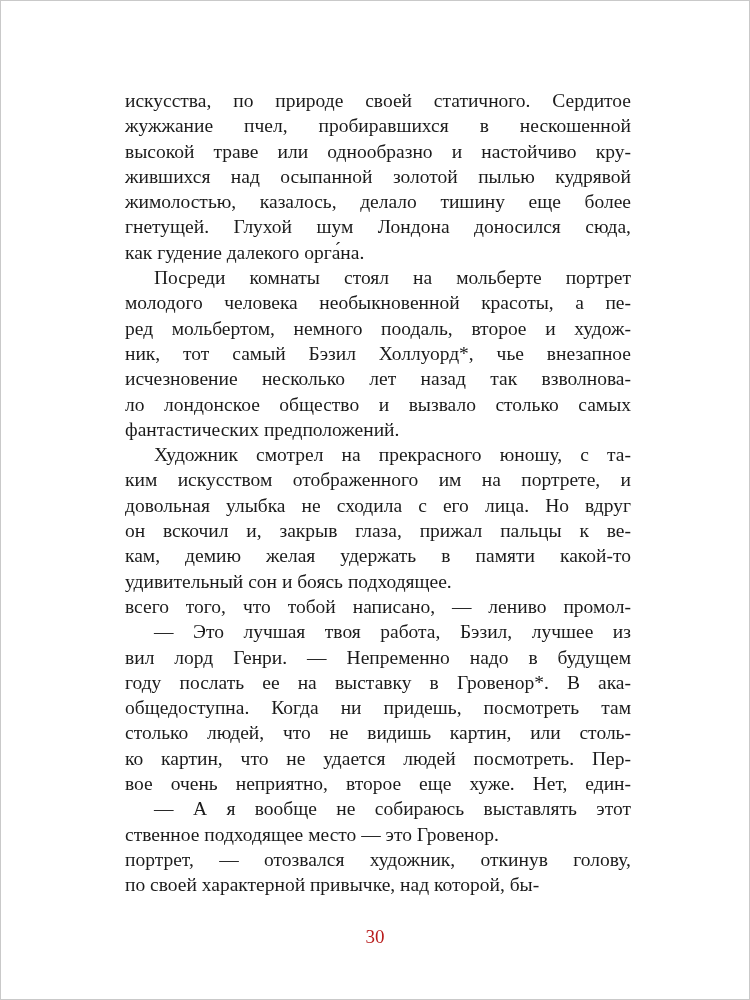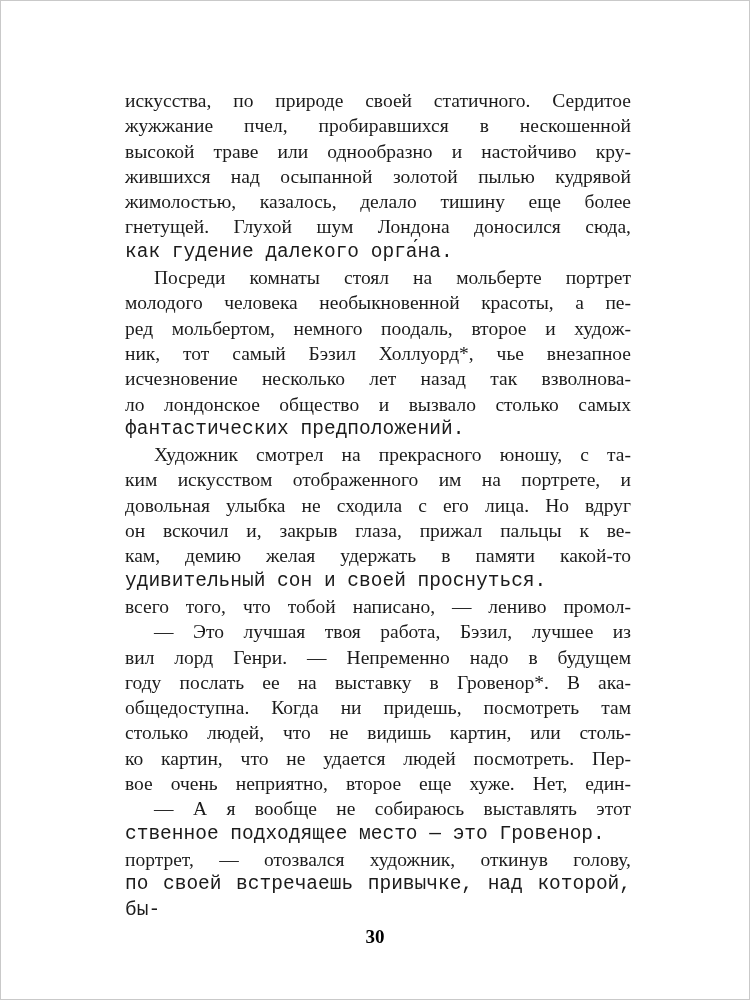--- a/index.html
+++ b/index.html
@@ -28,35 +28,33 @@
   }
   .line {
     text-align: justify;
     -moz-text-align-last: justify;
     text-align-last: justify;
     white-space: normal;
   }
   .line.last {
     -moz-text-align-last: left;
     text-align-last: left;
-    font-family: Liberation Mono, monospace;
   }
   .line.indent {
     text-indent: 29px;
   }
   .page-number {
     position: absolute;
     left: 0;
     top: 924px;
     width: 100%;
     text-align: center;
     font-size: 19px;
     line-height: 24px;
-    color: #000000;
-    font-weight: bold;
+    color: #b91c1c;
   }
 </style>
 </head>
 <body>
 
 <div class="page">
   <div class="text-block">
       <div class="line">искусства, по природе своей статичного. Сердитое</div>
       <div class="line">жужжание пчел, пробиравшихся в нескошенной</div>
       <div class="line">высокой траве или однообразно и настойчиво кру-</div>
@@ -69,28 +67,28 @@
       <div class="line">ред мольбертом, немного поодаль, второе и худож-</div>
       <div class="line">ник, тот самый Бэзил Холлуорд*, чье внезапное</div>
       <div class="line">исчезновение несколько лет назад так взволнова-</div>
       <div class="line">ло лондонское общество и вызвало столько самых</div>
       <div class="line last">фантастических предположений.</div>
       <div class="line indent">Художник смотрел на прекрасного юношу, с та-</div>
       <div class="line">ким искусством отображенного им на портрете, и</div>
       <div class="line">довольная улыбка не сходила с его лица. Но вдруг</div>
       <div class="line">он вскочил и, закрыв глаза, прижал пальцы к ве-</div>
       <div class="line">кам, демию желая удержать в памяти какой-то</div>
-      <div class="line last">удивительный сон и своей проснуться.</div>
+      <div class="line last">удивительный сон и боясь подходящее.</div>
       <div class="line">всего того, что тобой написано, — лениво промол-</div>
       <div class="line indent">— Это лучшая твоя работа, Бэзил, лучшее из</div>
       <div class="line">вил лорд Генри. — Непременно надо в будущем</div>
       <div class="line">году послать ее на выставку в Гровенор*. В ака-</div>
       <div class="line">общедоступна. Когда ни придешь, посмотреть там</div>
       <div class="line">столько людей, что не видишь картин, или столь-</div>
       <div class="line">ко картин, что не удается людей посмотреть. Пер-</div>
       <div class="line">вое очень неприятно, второе еще хуже. Нет, един-</div>
       <div class="line indent">— А я вообще не собираюсь выставлять этот</div>
       <div class="line last">ственное подходящее место — это Гровенор.</div>
       <div class="line">портрет, — отозвался художник, откинув голову,</div>
-      <div class="line last">по своей встречаешь привычке, над которой, бы-</div>
+      <div class="line last">по своей характерной привычке, над которой, бы-</div>
     </div>
   <div class="page-number">30</div>
 </div>
 
 </body></html>

